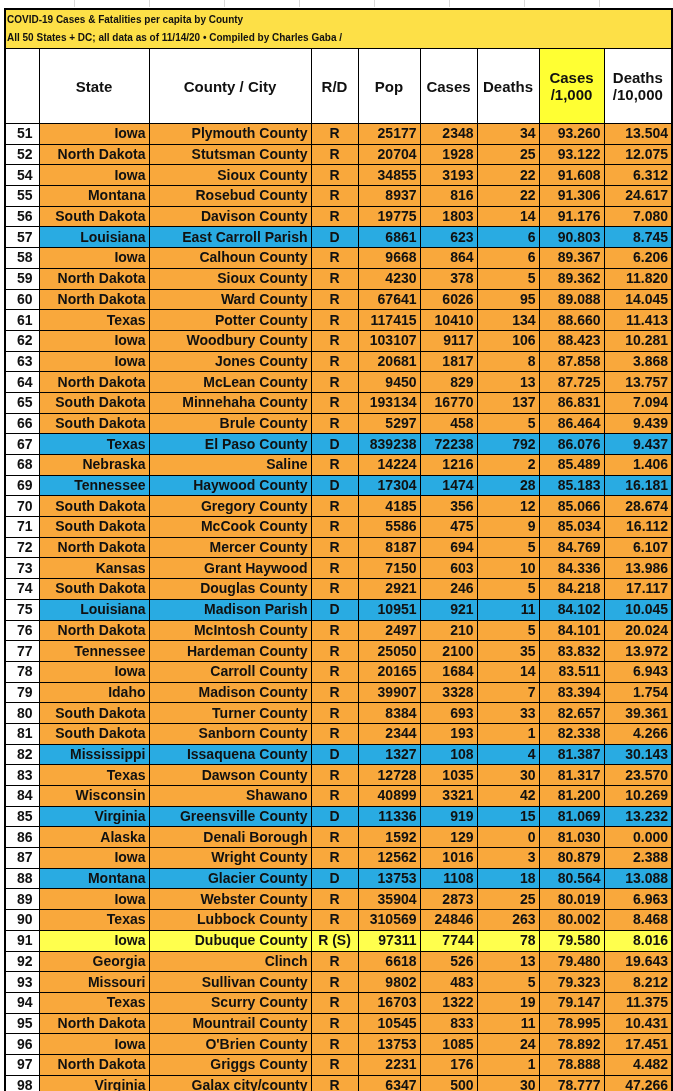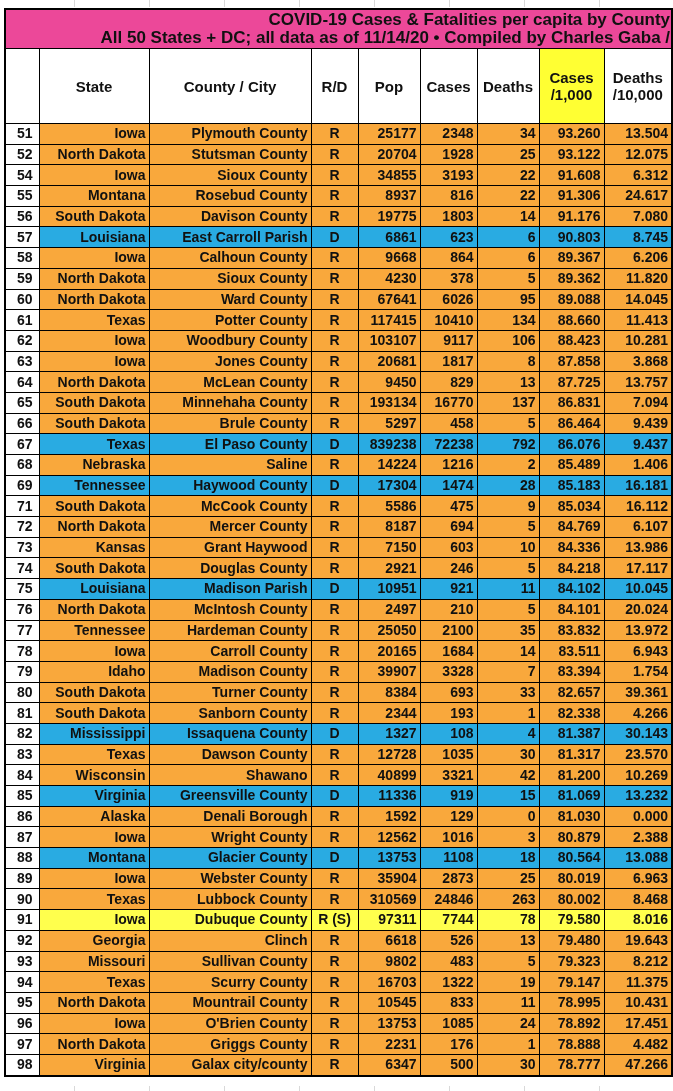--- a/index.html
+++ b/index.html
@@ -5,21 +5,21 @@
   html, body { margin:0; padding:0; background:#ffffff; }
   body { font-family:"Liberation Sans", sans-serif; font-weight:bold; color:#111111; }
   .sheet { position:relative; width:673px; height:1091px; background:#ffffff; overflow:hidden; }
   .gridstrip { position:absolute; left:0; right:0;
     background-image: repeating-linear-gradient(90deg, transparent 0px, transparent 74px, #d9d9d9 74px, #d9d9d9 75px); }
   .gridstrip.top { top:0; height:7px; }
   .gridstrip.bottom { bottom:0; height:5px; }
   table.main { position:absolute; top:8px; left:4px; width:667px;
     border-collapse:collapse; table-layout:fixed; border:2px solid #000; }
   th, td { border:1px solid #000; overflow:hidden; white-space:nowrap; }
-  .title-cell { height:36px; text-align:right; font-size:17px; line-height:18px; background:#ec4899; }
+  .title-cell { height:36px; text-align:left; font-size:10px; line-height:18px; background:#fde047; }
   .colhead th { height:50px; font-size:15px; line-height:17px; text-align:center; background:#ffffff; padding:12px 2px; }
   th.highlight { background:var(--headerhl); }
   td { height:19.7px; font-size:14px; line-height:19px; padding:0 3px; }
   td.rank { text-align:center; background:#ffffff; padding:0 11px; }
   td.state, td.county, td.pop, td.cases, td.deaths, td.c1k, td.d10k { text-align:right; }
   td.rd { text-align:center; padding:0 1px; }
   tr.rep td:not(.rank)   { background:var(--rep); }
   tr.dem td:not(.rank)   { background:var(--dem); }
   tr.swing td:not(.rank) { background:var(--swing); }
 </style>
@@ -260,20 +260,31 @@
       <td class="state">Tennessee</td>
       <td class="county">Haywood County</td>
       <td class="rd">D</td>
       <td class="pop">17304</td>
       <td class="cases">1474</td>
       <td class="deaths">28</td>
       <td class="c1k">85.183</td>
       <td class="d10k">16.181</td>
     </tr>
         <tr class="rep">
+      <td class="rank">70</td>
+      <td class="state">South Dakota</td>
+      <td class="county">Gregory County</td>
+      <td class="rd">R</td>
+      <td class="pop">4185</td>
+      <td class="cases">356</td>
+      <td class="deaths">12</td>
+      <td class="c1k">85.066</td>
+      <td class="d10k">28.674</td>
+    </tr>
+        <tr class="rep">
       <td class="rank">71</td>
       <td class="state">South Dakota</td>
       <td class="county">McCook County</td>
       <td class="rd">R</td>
       <td class="pop">5586</td>
       <td class="cases">475</td>
       <td class="deaths">9</td>
       <td class="c1k">85.034</td>
       <td class="d10k">16.112</td>
     </tr>

